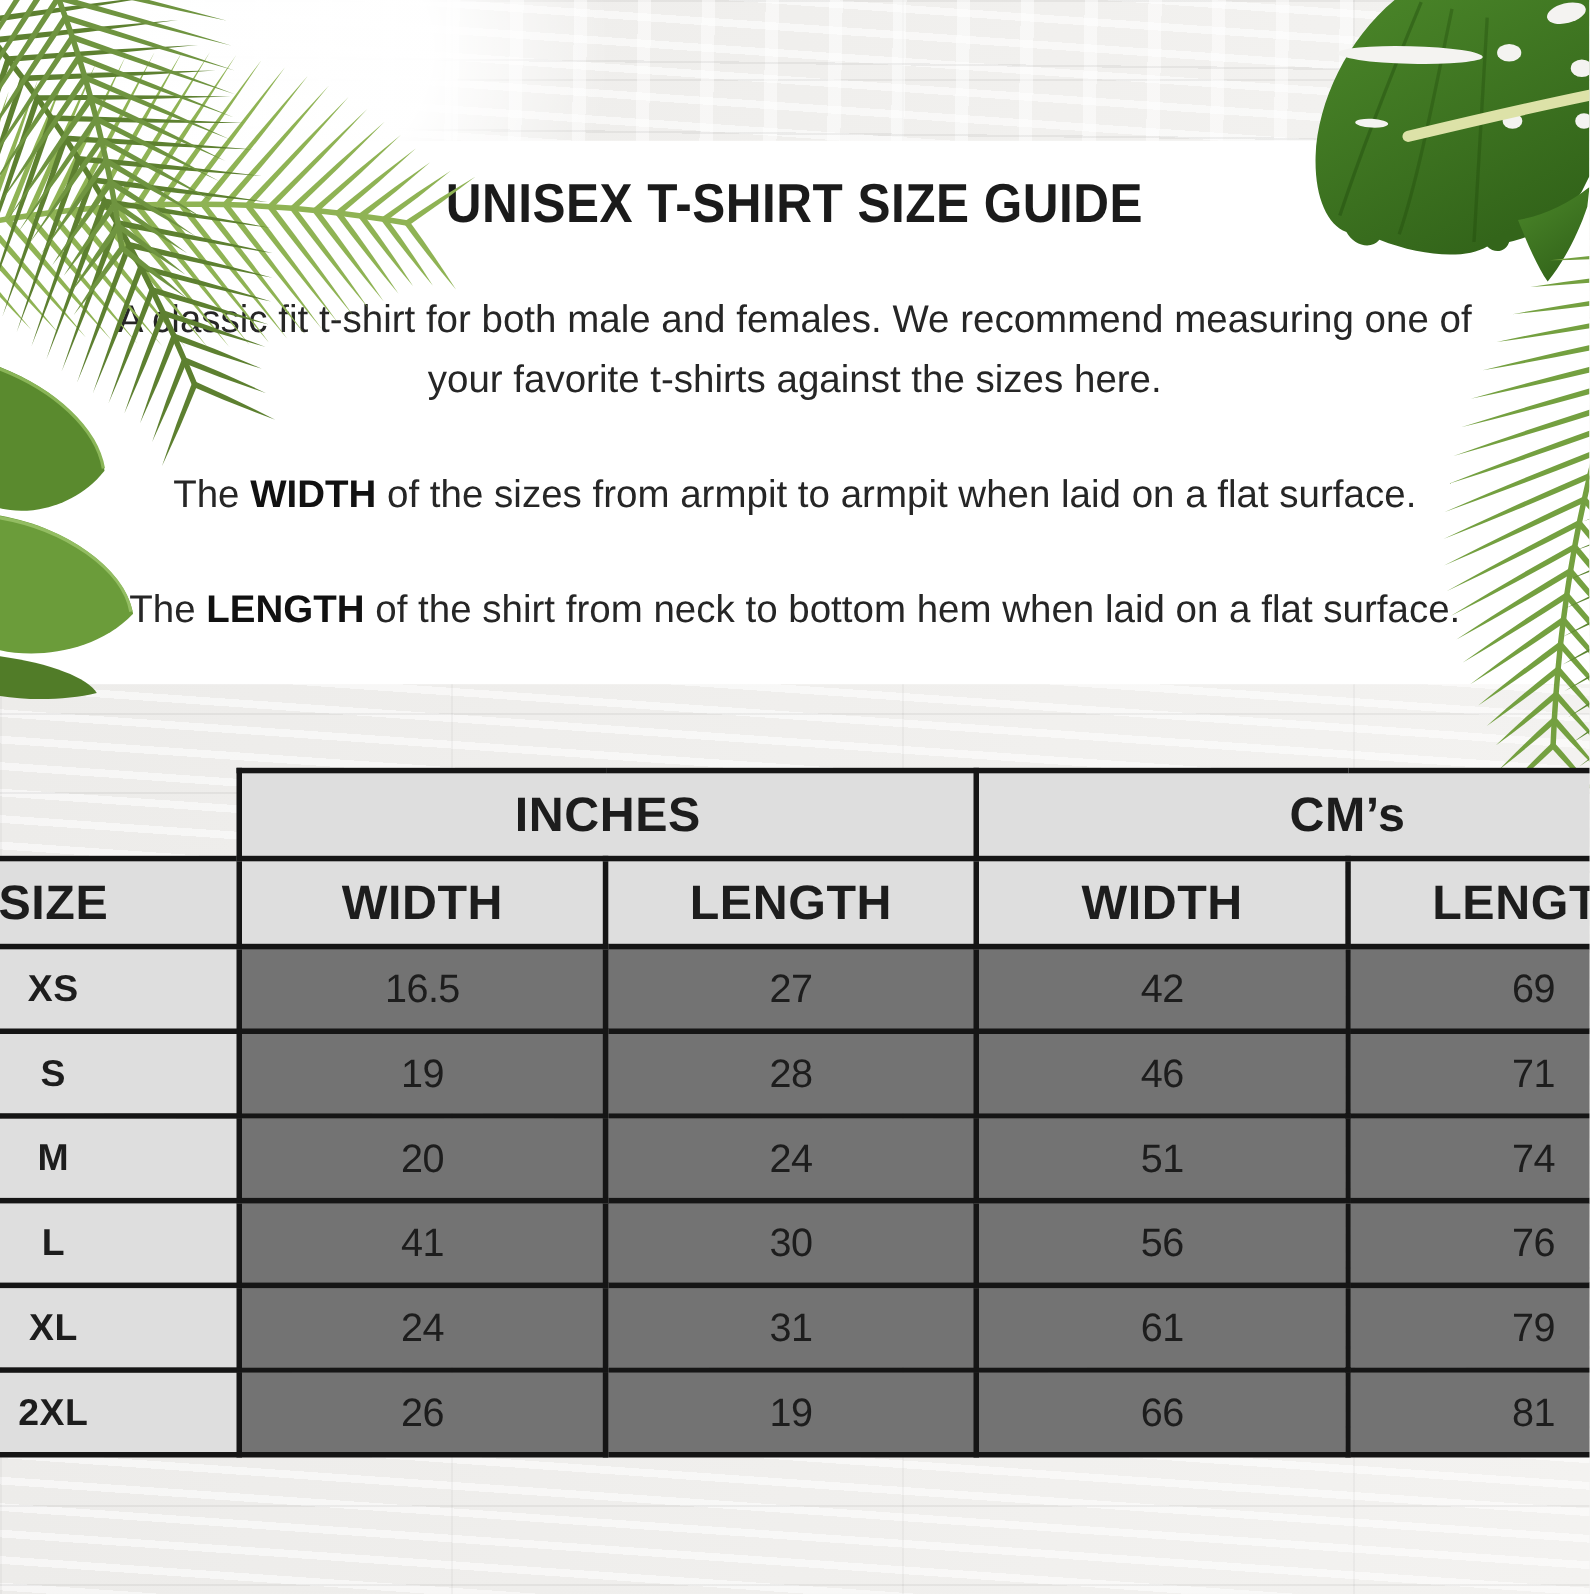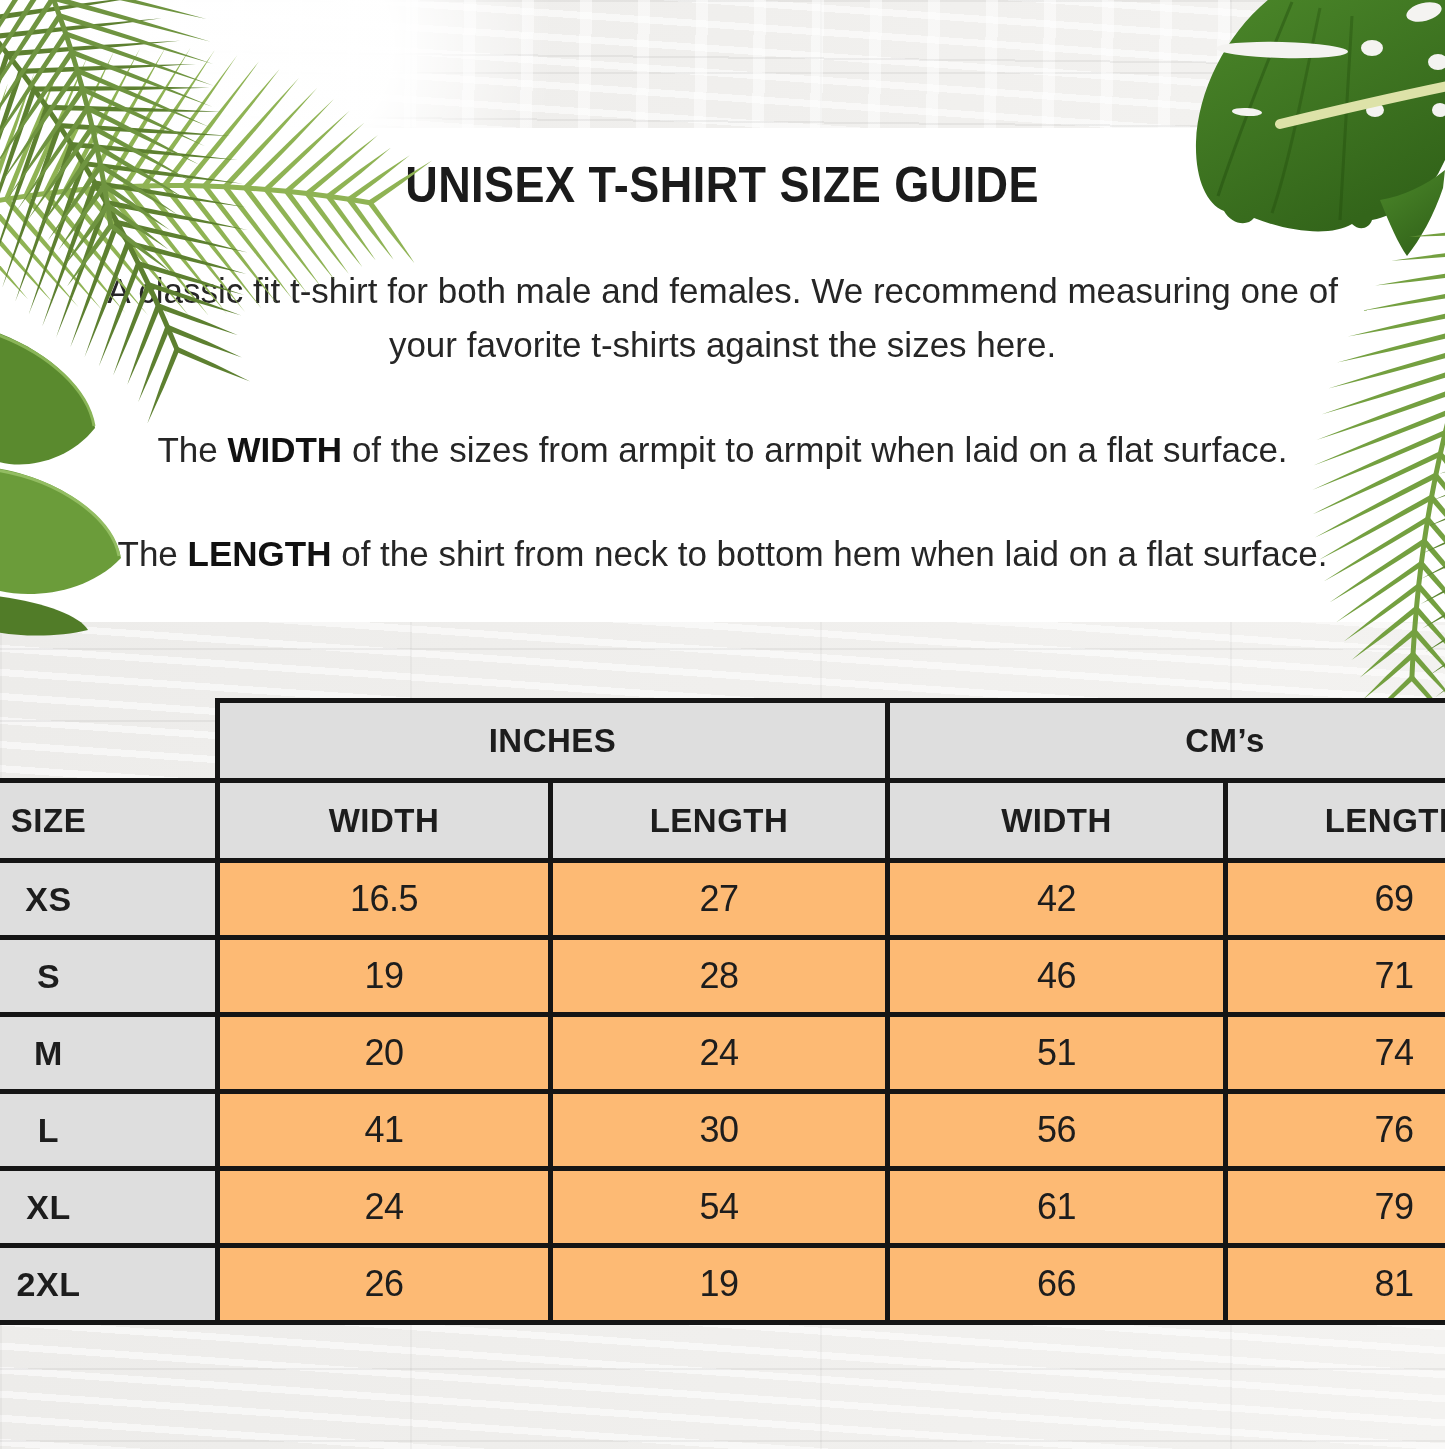--- a/index.html
+++ b/index.html
@@ -51,22 +51,22 @@
   }
 
   table.size {
     position:absolute; left:-123px; top:698px; width:1683px; z-index:4;
     border-collapse:collapse; table-layout:fixed;
   }
   .size th, .size td {
     border:5px solid #151515; text-align:center; vertical-align:middle;
     overflow:hidden; white-space:nowrap;
   }
-  .size th { background:#dedede; font-size:33px; font-weight:700; letter-spacing:0.5px; }
-  .size td { background:#fdba74; font-size:36px; font-weight:400; letter-spacing:-0.5px; }
+  .size th { background:#dedede; font-size:44px; font-weight:700; letter-spacing:0.5px; }
+  .size td { background:#737373; font-size:36px; font-weight:400; letter-spacing:-0.5px; }
   .size .blank { border:none; background:transparent; }
   .size tr.units th { height:80px; }
   .size tr.cols  th { height:80px; }
   .size tr.r { height:77px; }
   .size tr.r th { font-size:34px; }
 </style>
 </head>
 <body>
 
 <div class="wood-top"></div>
@@ -394,21 +394,21 @@
   <tr class="r">
     <th>L</th>
     <td>41</td>
     <td>30</td>
     <td>56</td>
     <td>76</td>
   </tr>
   <tr class="r">
     <th>XL</th>
     <td>24</td>
-    <td>54</td>
+    <td>31</td>
     <td>61</td>
     <td>79</td>
   </tr>
   <tr class="r">
     <th>2XL</th>
     <td>26</td>
     <td>19</td>
     <td>66</td>
     <td>81</td>
   </tr>

